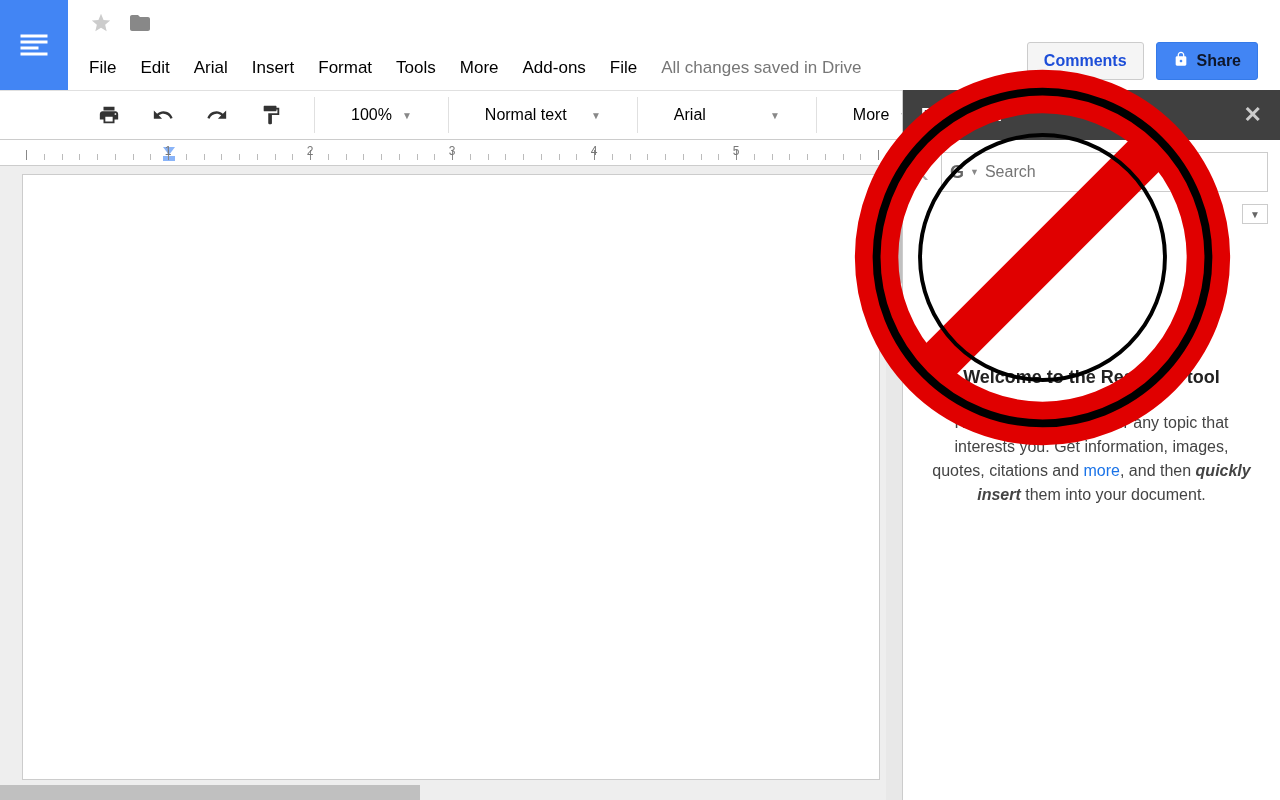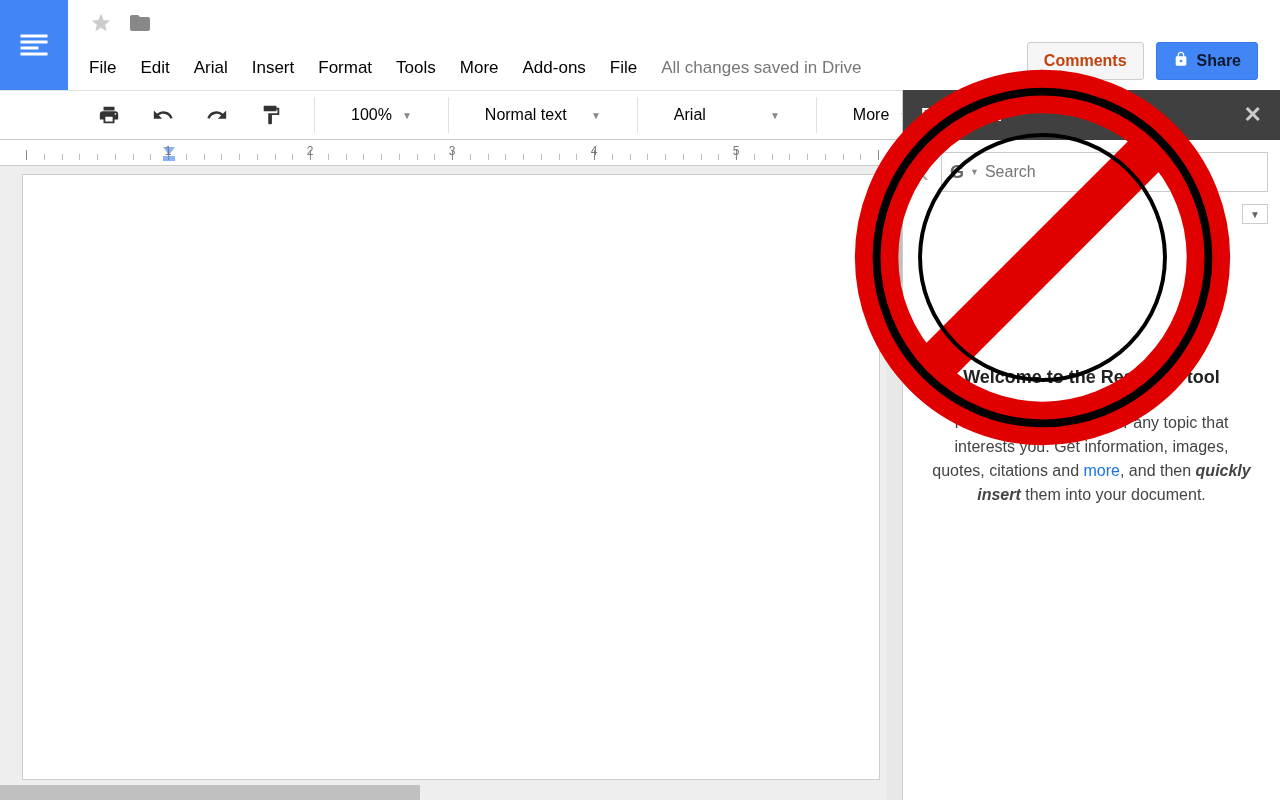--- a/index.html
+++ b/index.html
@@ -9,21 +9,21 @@
   .logo-col svg { fill: #fff; }
   .header-area { position: absolute; left: 68px; top: 0; right: 0; }
   .title-row { display: flex; align-items: center; height: 46px; padding-left: 22px; gap: 16px; }
   .doc-title { font-size: 26px; color: #777; font-style: italic; font-weight: 400; letter-spacing: -0.5px; }
   .star-icon, .folder-icon { color: #bbb; fill: #bbb; display: inline-flex; }
   .menu-row { display: flex; align-items: center; height: 44px; padding-left: 9px; gap: 0; }
   .menu-item { font-size: 17px; color: #000; padding: 6px 12px; cursor: pointer; }
   .save-status { font-size: 17px; color: #777; margin-left: 12px; }
   .right-buttons { position: absolute; right: 22px; top: 42px; display: flex; gap: 12px; align-items: center; }
   .btn { height: 38px; padding: 0 16px; border: 1px solid #ccc; border-radius: 3px; font-size: 16px; font-weight: bold; cursor: pointer; display: inline-flex; align-items: center; gap: 8px; }
-  .btn-comments { background: #f5f5f5; color: #c2410c; }
+  .btn-comments { background: #f5f5f5; color: #1d4ed8; }
   .btn-share { background: #4285f4; color: #0f172a; border-color: #357ae8; }
   .btn-share svg { fill: #fff; }
 
   .toolbar { position: absolute; left: 0; top: 90px; right: 16px; height: 50px; border-top: 1px solid #e0e0e0; border-bottom: 1px solid #ccc; background: #fff; display: flex; align-items: center; padding: 0 0 0 90px; gap: 16px; }
   .tool-btn { width: 38px; height: 36px; display: inline-flex; align-items: center; justify-content: center; cursor: pointer; color: #333; }
   .tool-sep { width: 1px; height: 36px; background: #e0e0e0; margin: 0 8px; }
   .tool-select { display: inline-flex; align-items: center; padding: 0 12px; height: 36px; font-size: 16px; cursor: pointer; gap: 10px; min-width: 80px; justify-content: space-between; }
   .tool-select .caret { color: #888; font-size: 10px; }
   .tool-pencil { margin-left: auto; margin-right: 4px; }
   .tool-collapse { margin-right: 14px; }

